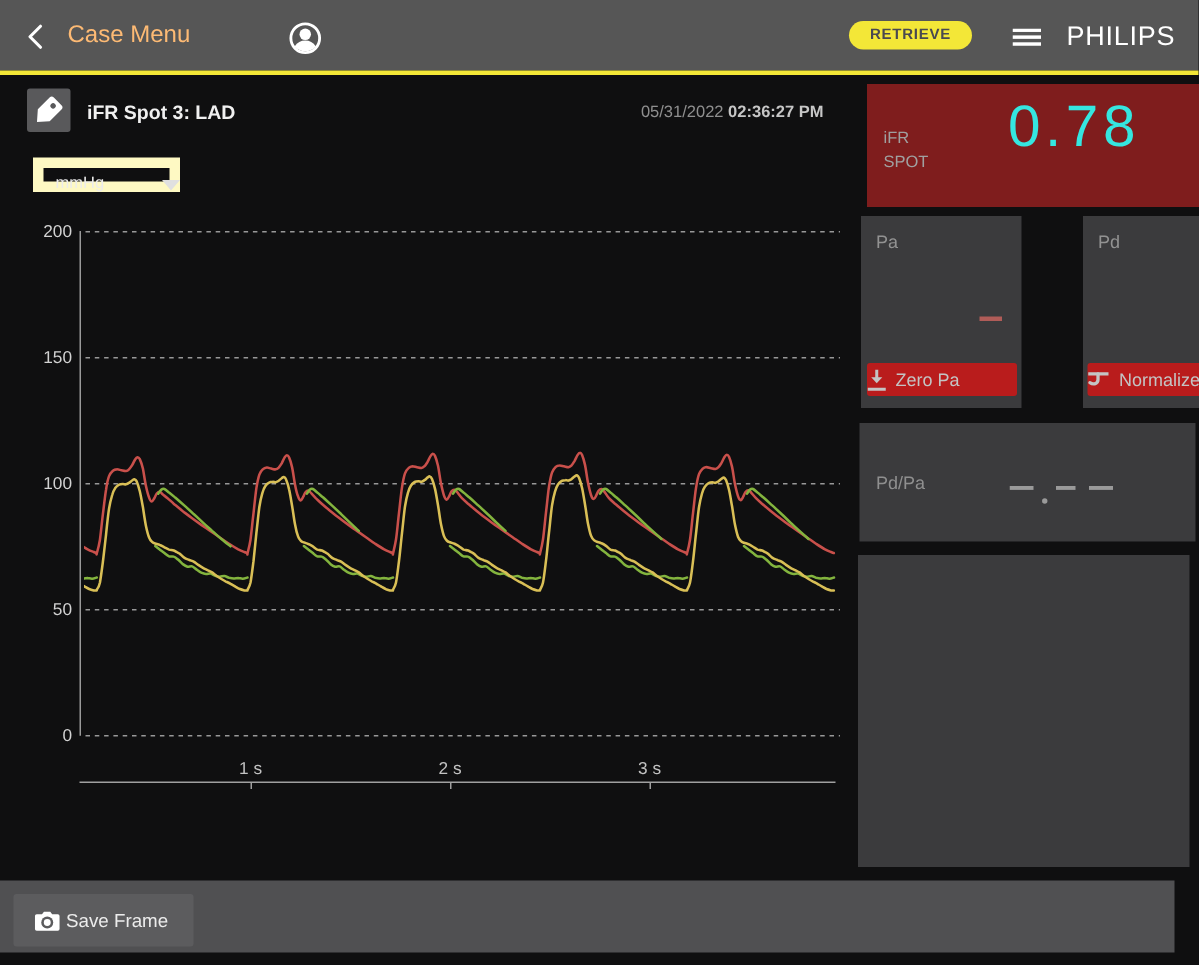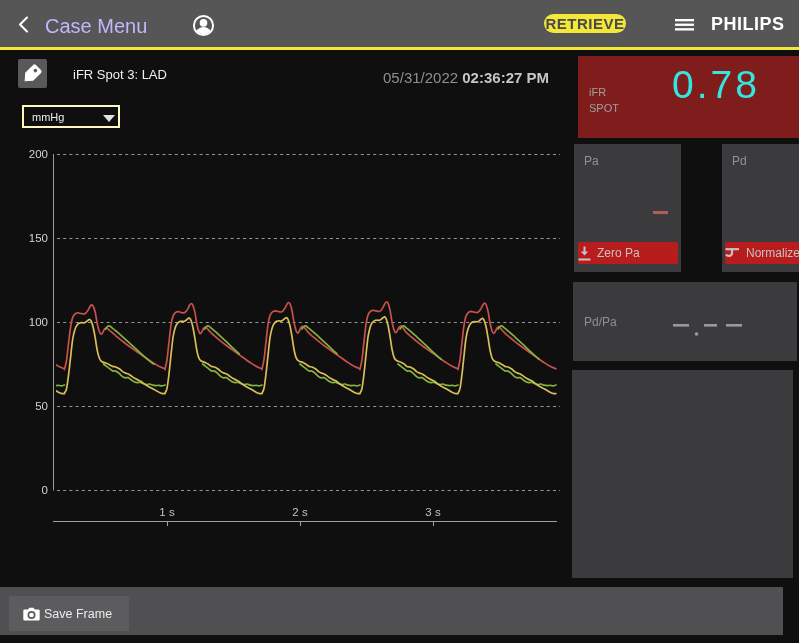--- a/index.html
+++ b/index.html
@@ -1,26 +1,26 @@
 <!DOCTYPE html>
 <html><head><meta charset="utf-8">
 <style>
 *{margin:0;padding:0;box-sizing:border-box}
 html,body{width:799px;height:643px;overflow:hidden;background:#0f0f10;font-family:"Liberation Sans",sans-serif}
 .abs{position:absolute}
 #header{position:absolute;left:0;top:0;width:799px;height:47px;background:#565656}
 #yline{position:absolute;left:0;top:47px;width:799px;height:3px;background:#f3e737}
-#casemenu{position:absolute;left:45px;top:15px;font-size:20px;color:#c4b5fd}
-#retrieve{position:absolute;left:544px;top:14px;width:82px;height:19px;background:#f3e737;border-radius:10px;color:#494950;font-size:15px;font-weight:bold;letter-spacing:0.5px;text-align:center;line-height:19px}
-#philips{position:absolute;left:711px;top:14px;font-size:18px;font-weight:bold;color:#fff;letter-spacing:0.5px}
+#casemenu{position:absolute;left:45px;top:15px;font-size:16px;color:#fdba74}
+#retrieve{position:absolute;left:566px;top:14px;width:82px;height:19px;background:#f3e737;border-radius:10px;color:#494950;font-size:10px;font-weight:bold;letter-spacing:0.5px;text-align:center;line-height:19px}
+#philips{position:absolute;left:711px;top:14px;font-size:18px;font-weight:normal;color:#fff;letter-spacing:0.5px}
 #tag{position:absolute;left:18px;top:59px;width:29px;height:29px;background:#59595b;border-radius:2px}
-#title{position:absolute;left:73px;top:67px;font-size:13px;font-weight:normal;color:#f0f0f0}
-#datetime{position:absolute;right:250px;top:69px;font-size:15px;color:#8f8f8f}
+#title{position:absolute;left:58px;top:67px;font-size:13px;font-weight:bold;color:#f0f0f0}
+#datetime{position:absolute;right:250px;top:69px;font-size:11px;color:#8f8f8f}
 #datetime b{color:#c6c6c6}
-#dd{position:absolute;left:22px;top:105px;width:98px;height:23px;border:2px solid #fef9c3;color:#ececec;font-size:11px;line-height:21px;padding-left:8px}
+#dd{position:absolute;left:22px;top:105px;width:98px;height:23px;border:7px solid #fef9c3;color:#ececec;font-size:11px;line-height:21px;padding-left:8px}
 #panelIFR{position:absolute;left:578px;top:56px;width:229px;height:82px;background:#7f1d1d}
 .plabel{color:#a0a0a0;font-size:11px}
 #ifrlab{position:absolute;left:11px;top:28px;line-height:16px}
 #ifrval{position:absolute;left:70px;top:7px;width:136px;text-align:center;font-size:39px;color:#35e6e0;letter-spacing:3px}
 #panelPa{position:absolute;left:574px;top:144px;width:107px;height:128px;background:#3b3b3d}
 #panelPd{position:absolute;left:722px;top:144px;width:108px;height:128px;background:#3b3b3d}
 .pname{position:absolute;left:10px;top:10px;color:#929292;font-size:12px}
 .dash{position:absolute;top:67px;width:15px;height:3px}
 .pbtn{position:absolute;left:4px;bottom:8px;height:22px;background:#b91c1c;border-radius:2px;color:#c4c4c4;font-size:12px;display:flex;align-items:center;justify-content:flex-start;gap:6px}
 #panelRatio{position:absolute;left:573px;top:282px;width:224px;height:79px;background:#3b3b3d}

